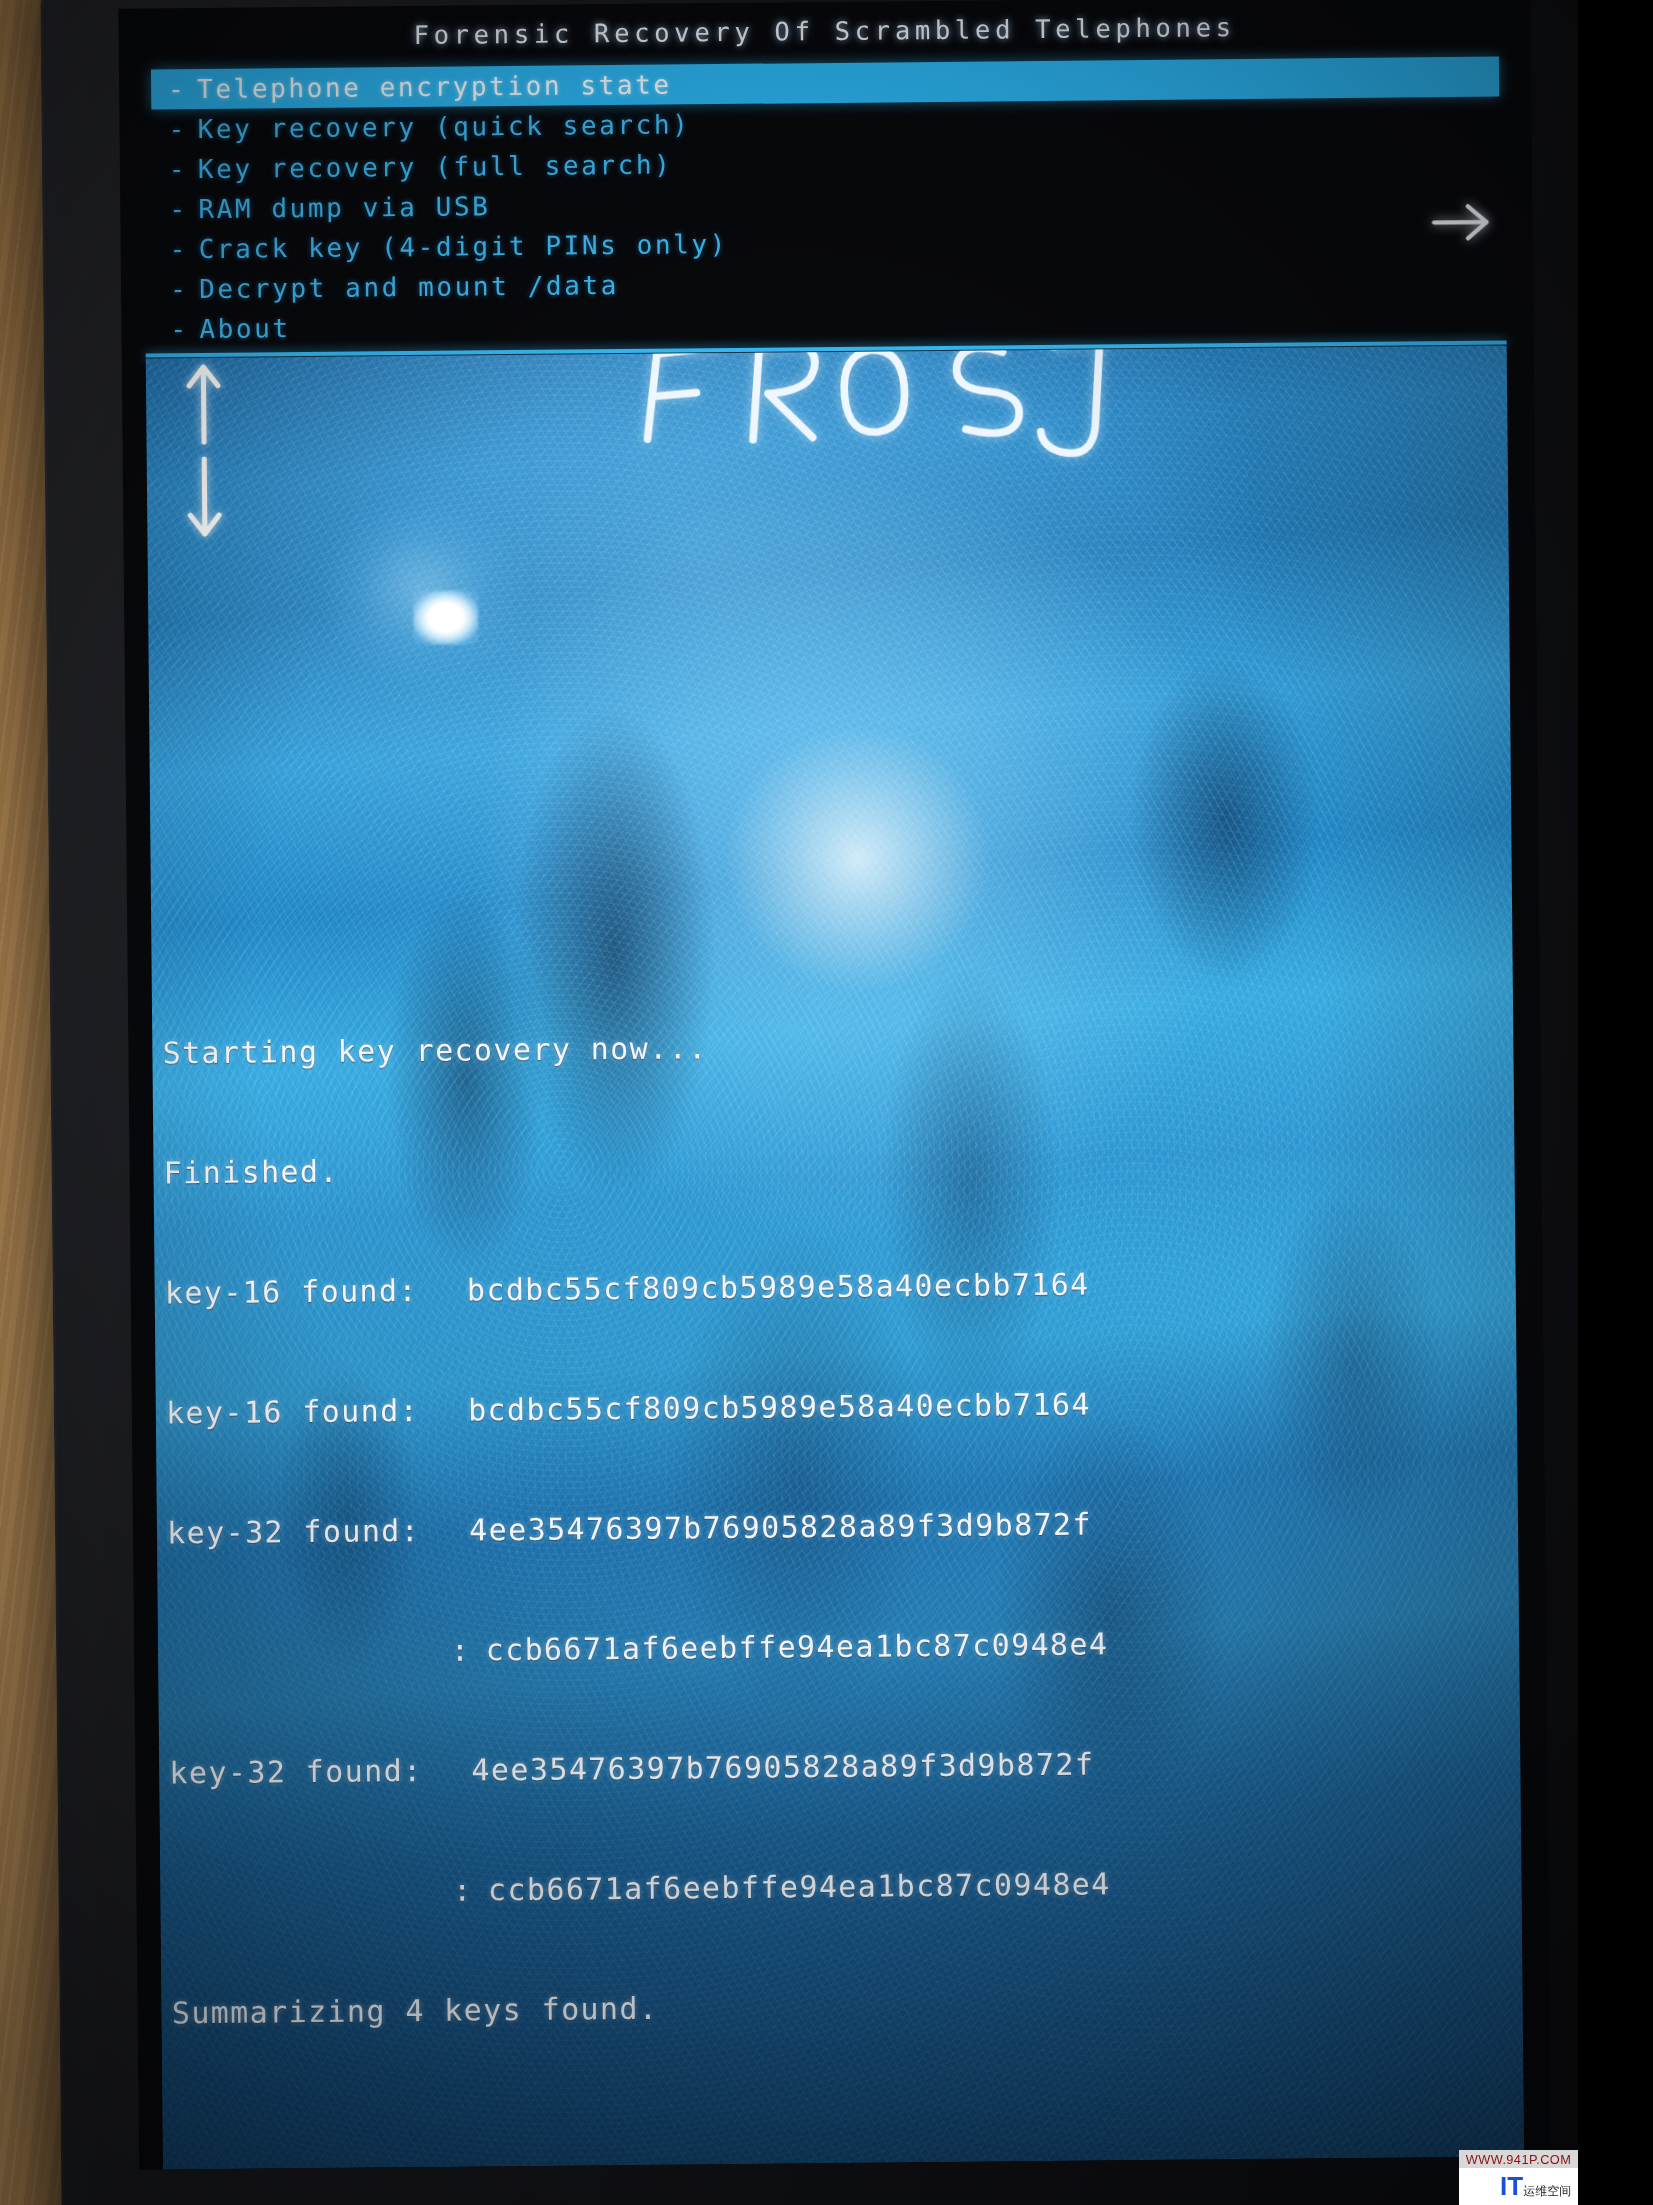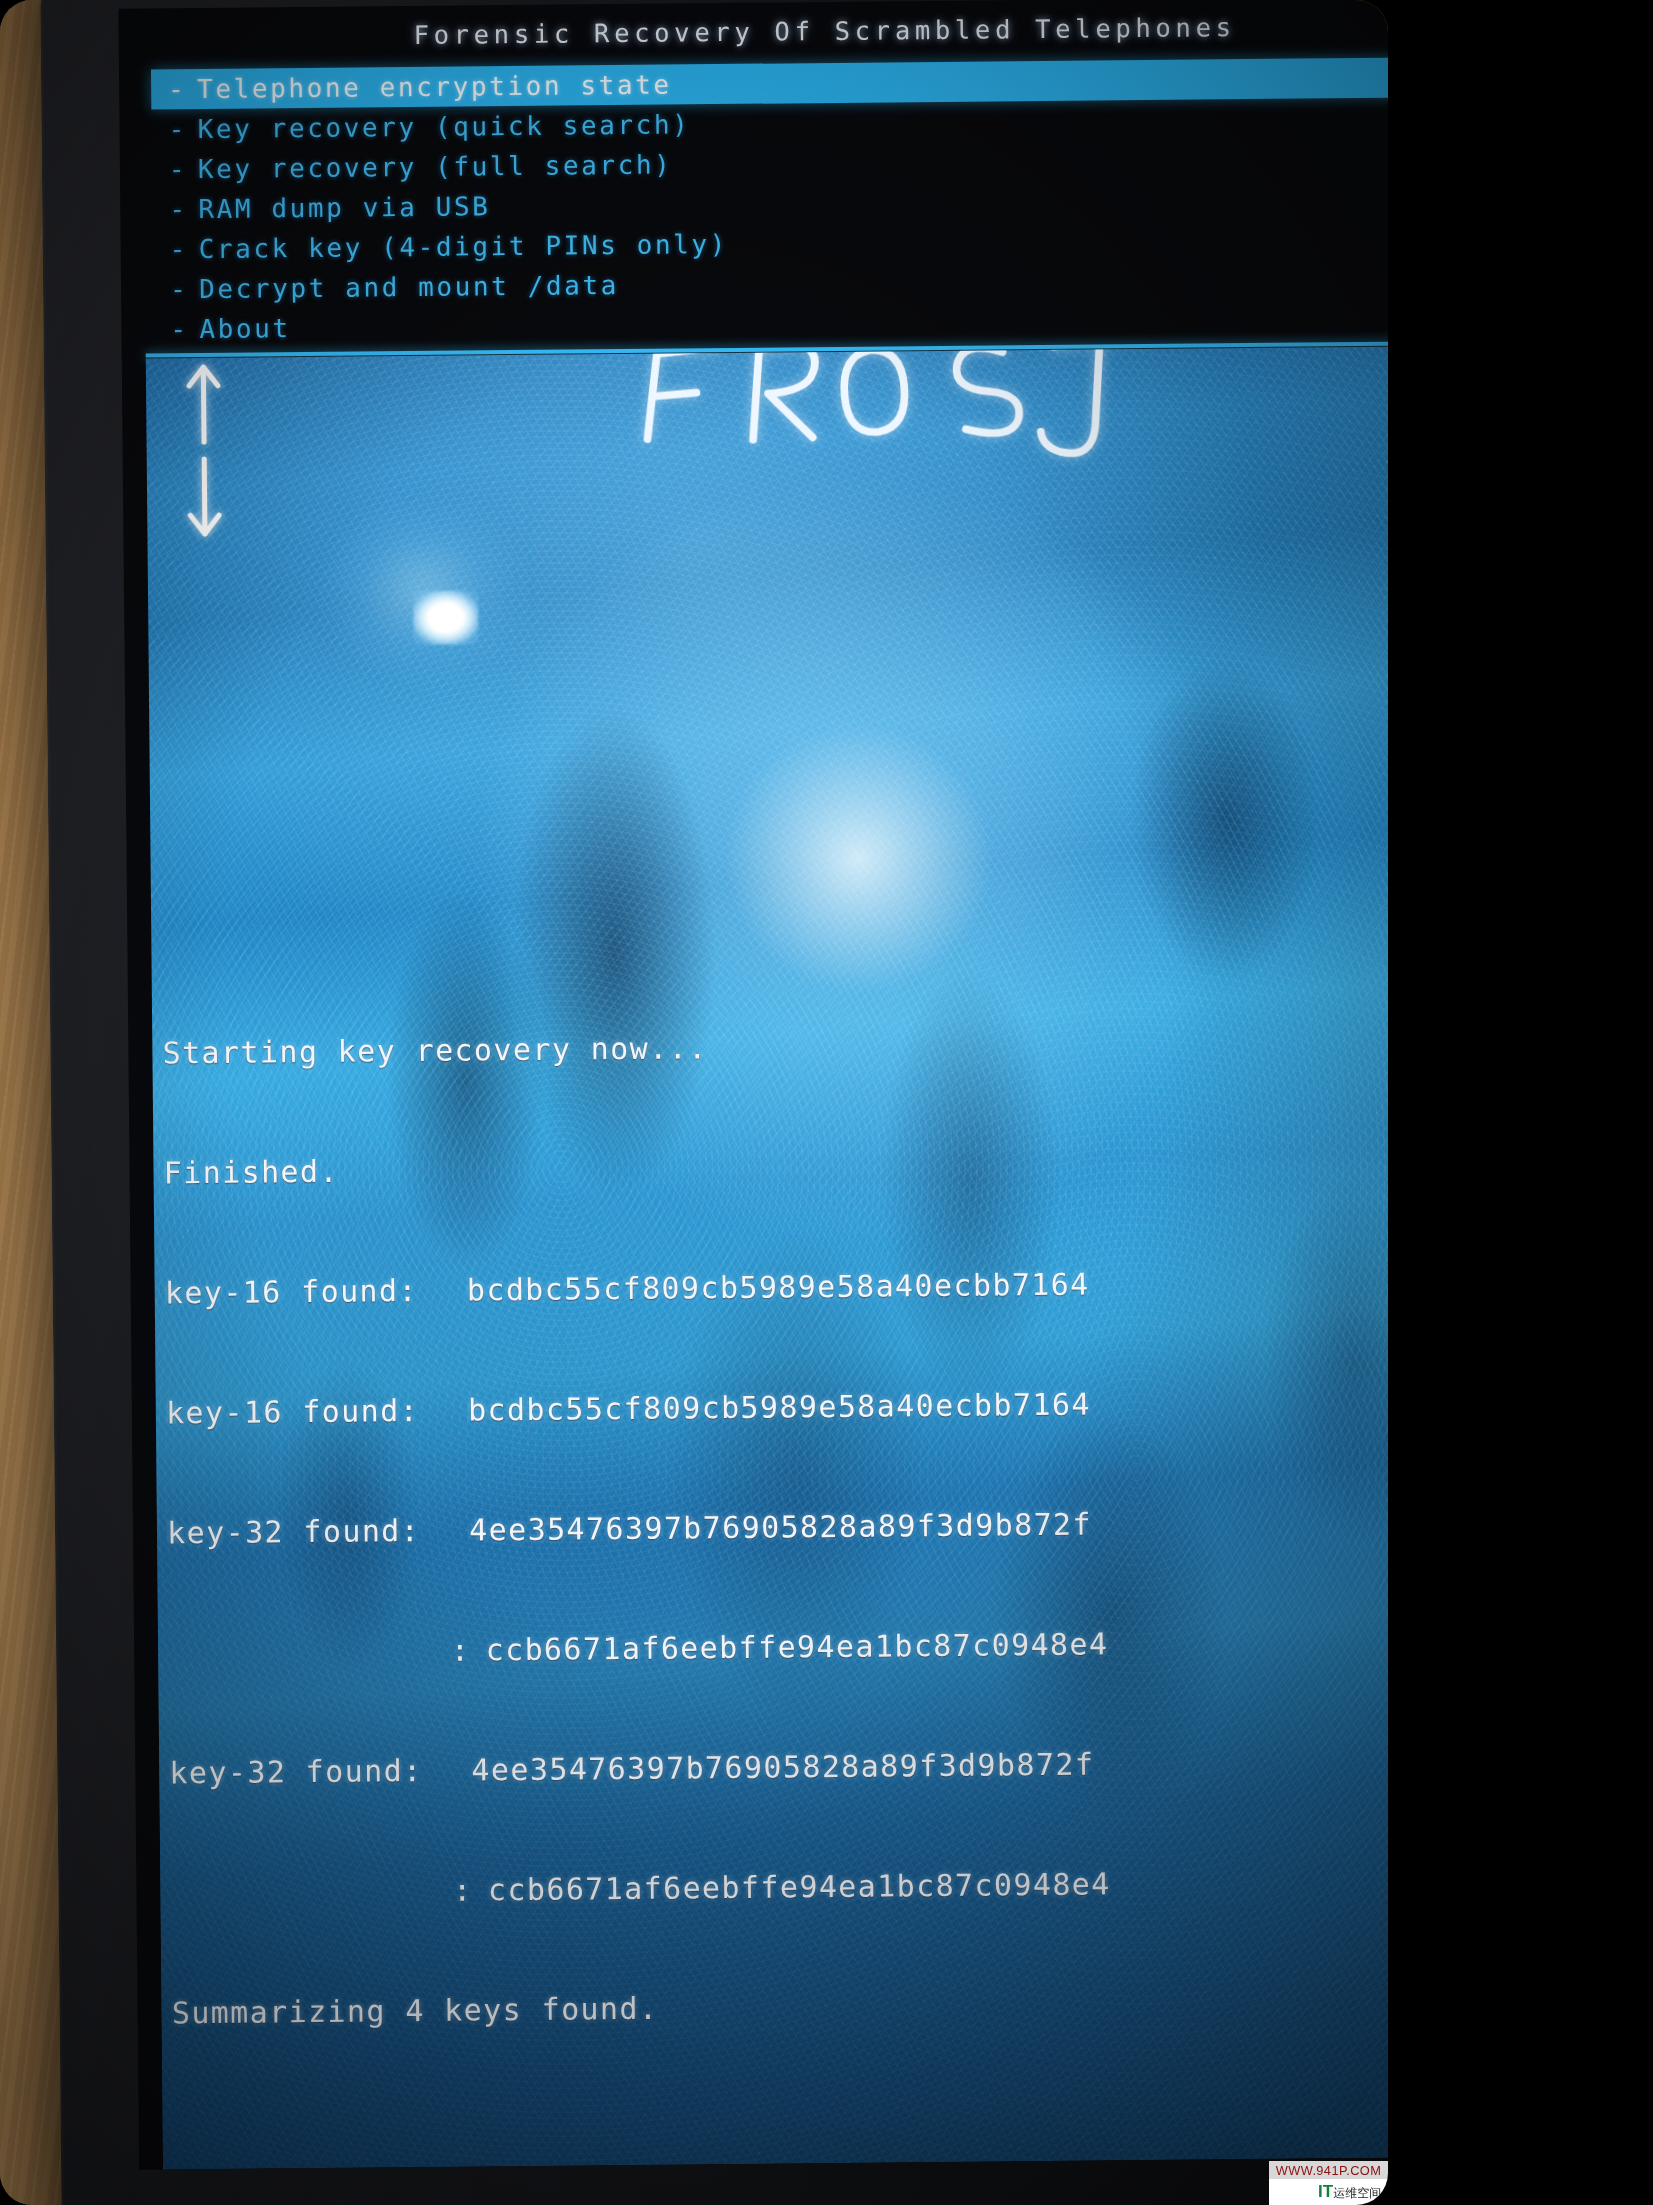--- a/index.html
+++ b/index.html
@@ -1,25 +1,24 @@
 <!DOCTYPE html>
 <html style="font-size:13.6px"><head>
 <meta charset="utf-8">
 <title>FROST Recovery</title>
 <style>
   html,body{margin:0;padding:0;background:#000;}
   body{width:1654px;height:2205px;overflow:hidden;font-family:"DejaVu Sans Mono",monospace;}
 
   
   #photo{
-    position:relative;width:1388px;height:2205px;
+    position:relative;width:1578px;height:2205px;
     background:
       linear-gradient(100deg,#b98a52 0%,#c89a60 18%,#b07f47 38%,#9d6f3c 55%,#8a5f32 72%,#744d27 88%,#5d3d1e 100%);
     overflow:hidden;
-    border-radius:32px;
   }
   #woodgrain{
     position:absolute;inset:0;
     background:repeating-linear-gradient(97deg,
       rgba(255,255,255,.05) 0px, rgba(255,255,255,.05) 2.6px,
       rgba(0,0,0,.05) 2.6px, rgba(0,0,0,.05) 9.4px,
       rgba(255,255,255,.03) 9.4px, rgba(255,255,255,.03) 16px,
       rgba(0,0,0,.07) 16px, rgba(0,0,0,.07) 23px);
     opacity:.85;pointer-events:none;
   }
@@ -170,21 +169,21 @@
     position:absolute;right:0;bottom:0;z-index:70;text-align:right;
     font-family:"Liberation Sans",sans-serif;
   }
   #wm .u{
     background:#d8d8d8;color:#8c1010;font-size:12.8px;padding:1.7px 6.8px 0.9px 6.8px;
     letter-spacing:0.4px;display:block;
   }
   #wm .b{
     background:#ffffff;display:block;padding:2.6px 6.8px 3.4px 6.8px;
   }
-  #wm .b b{color:#15803d;font-size:17px;font-weight:bold;letter-spacing:0;}
+  #wm .b b{color:#1d4ed8;font-size:26px;font-weight:bold;letter-spacing:0;}
   #wm .b span{color:#222;font-size:12px;}
 </style>
 </head>
 <body>
 
 <div id="photo">
   <div id="woodgrain"></div>
 
   <div id="phone">
     <div id="bezelhl"></div>

